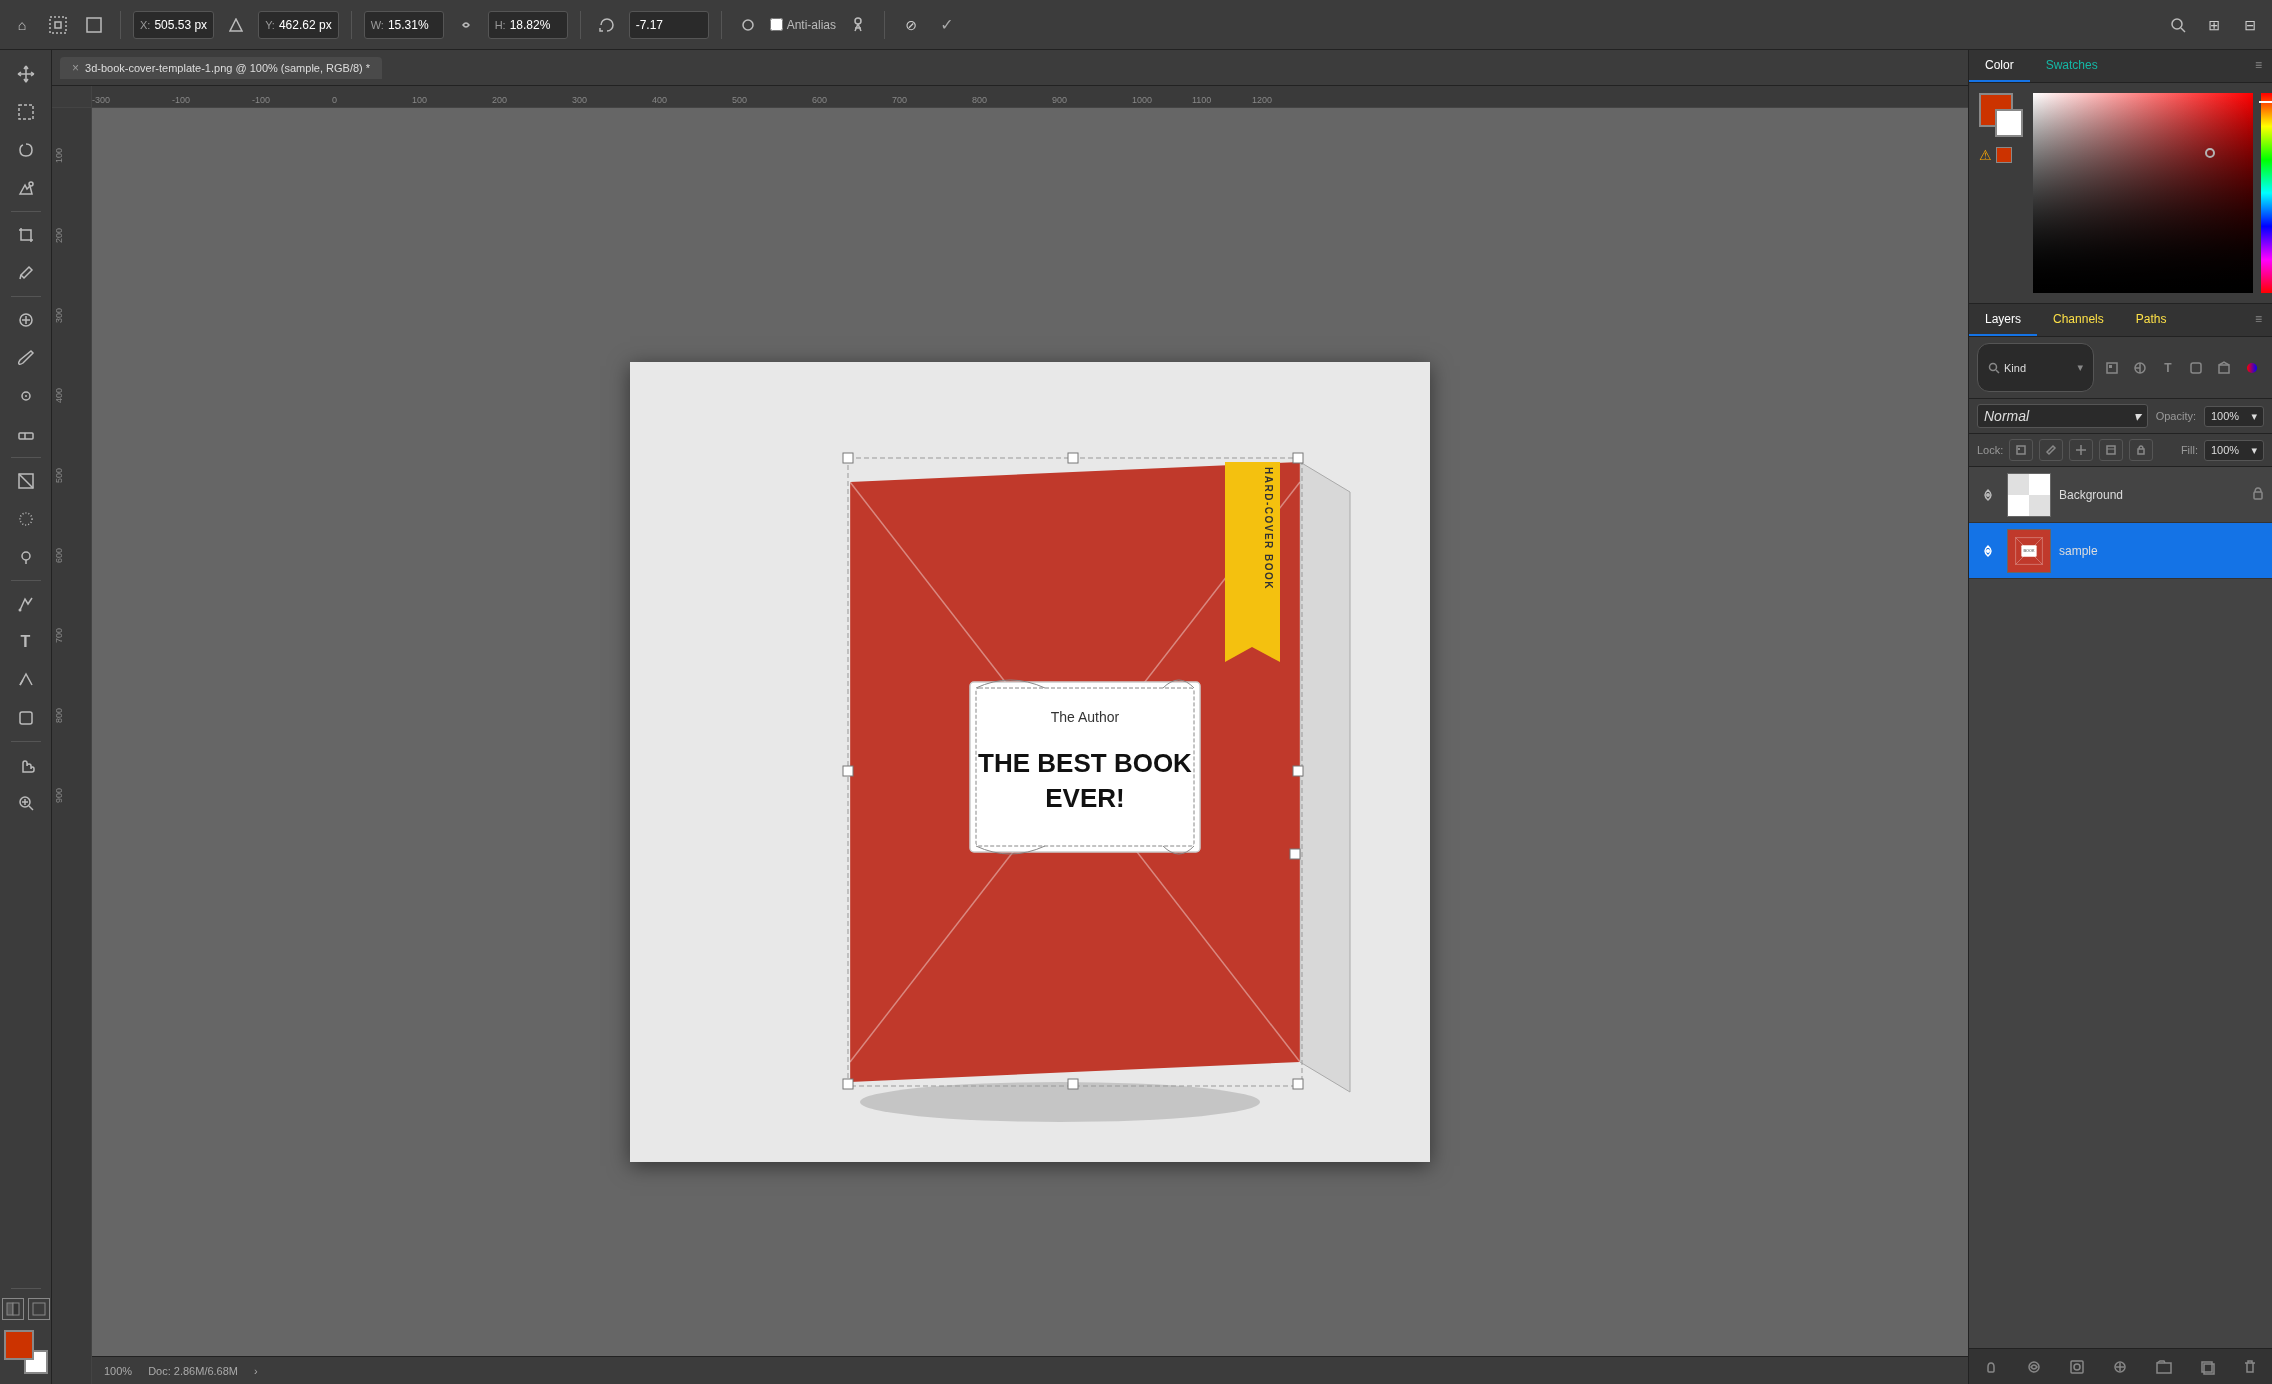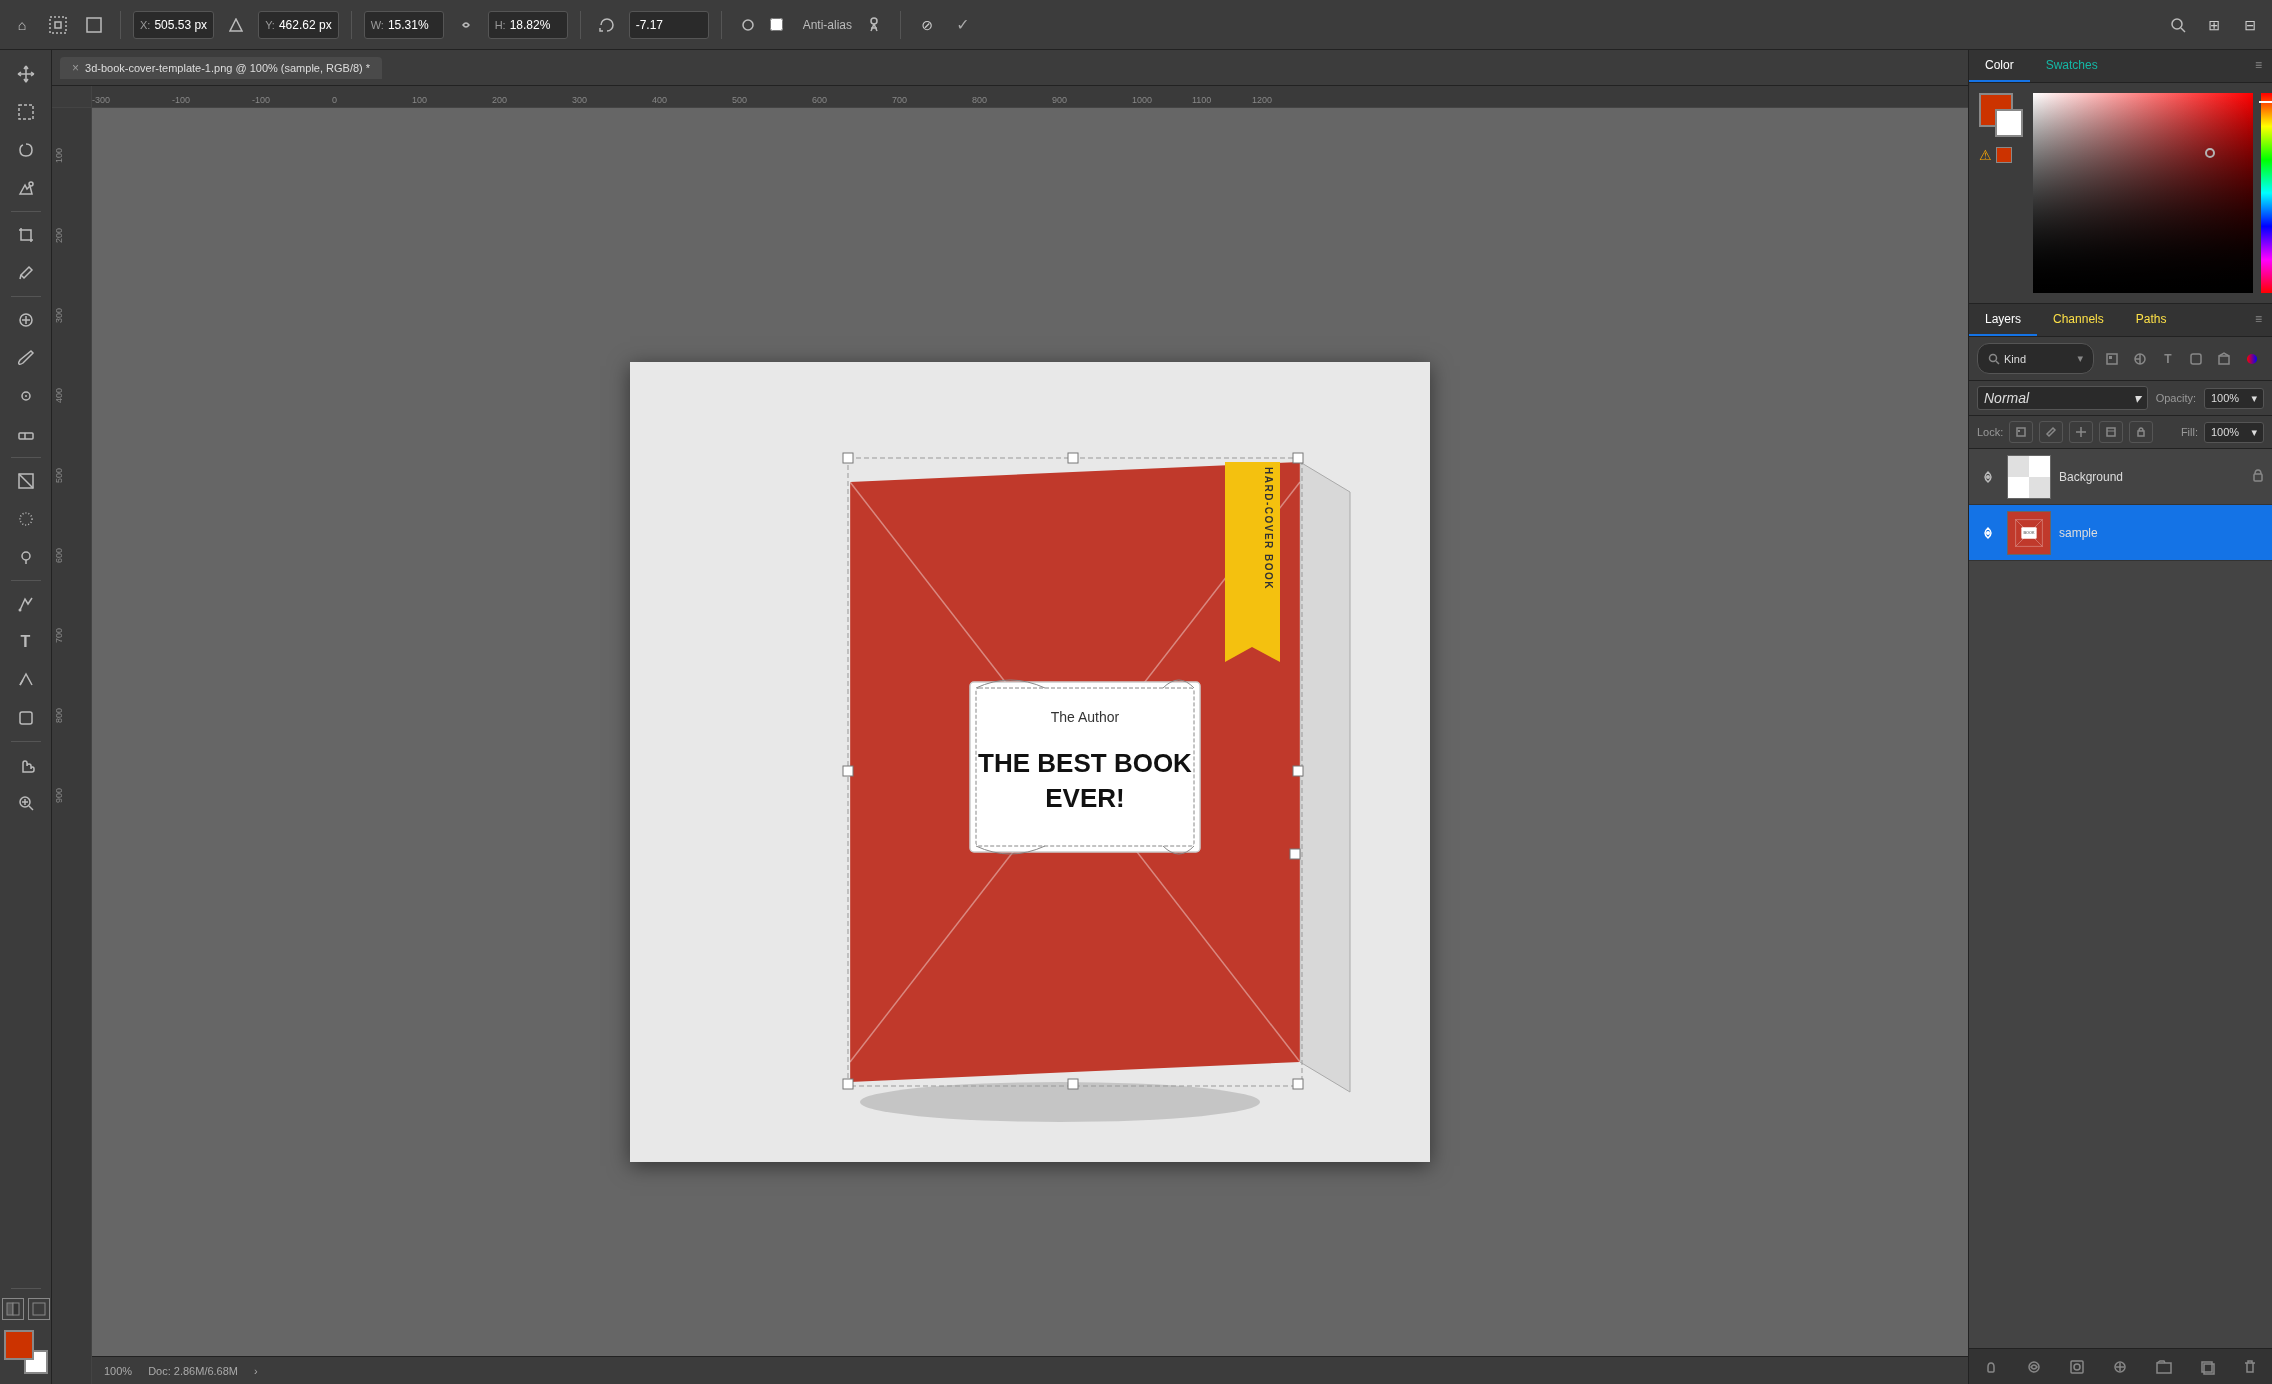--- a/index.html
+++ b/index.html
@@ -263,21 +263,21 @@
       display: flex;
       align-items: center;
       gap: 6px;
       border-bottom: 1px solid #222;
     }
     .layers-search {
       flex: 1;
       background: #2a2a2a;
       border: 1px solid #555;
       border-radius: 12px;
-      padding: 8px 10px;
+      padding: 17px 10px;
       color: #ddd;
       font-size: 11px;
       display: flex; align-items: center; gap: 4px;
     }
     .layers-filter-icons {
       display: flex; gap: 4px;
     }
     .filter-icon {
       width: 24px; height: 22px;
       display: flex; align-items: center; justify-content: center;
@@ -460,21 +460,21 @@
   </div>
 
   <div class="toolbar-separator"></div>
 
   <div class="toolbar-icon">
     <svg width="16" height="16" viewBox="0 0 16 16">
         <circle cx="8" cy="8" r="5" fill="none" stroke="#bbb" stroke-width="1.5"></circle>
       </svg>
   </div>
 
-  <div style="display:flex; align-items:flex-start; gap:20px;">
+  <div style="display:flex; align-items:flex-start; gap:4px;">
     <input type="checkbox" style="accent-color: rgb(20, 115, 230); cursor: pointer;">
     <span style="color:#bbb; font-size:12px;">Anti-alias</span>
   </div>
 
   <div class="toolbar-icon">
     <svg width="18" height="18" viewBox="0 0 18 18">
         <circle cx="9" cy="5" r="3" fill="none" stroke="#bbb" stroke-width="1.5"></circle>
         <path d="M9 8 L6 15 M9 8 L12 15 M6 12 L12 12" stroke="#bbb" stroke-width="1.5" fill="none"></path>
       </svg>
   </div>

